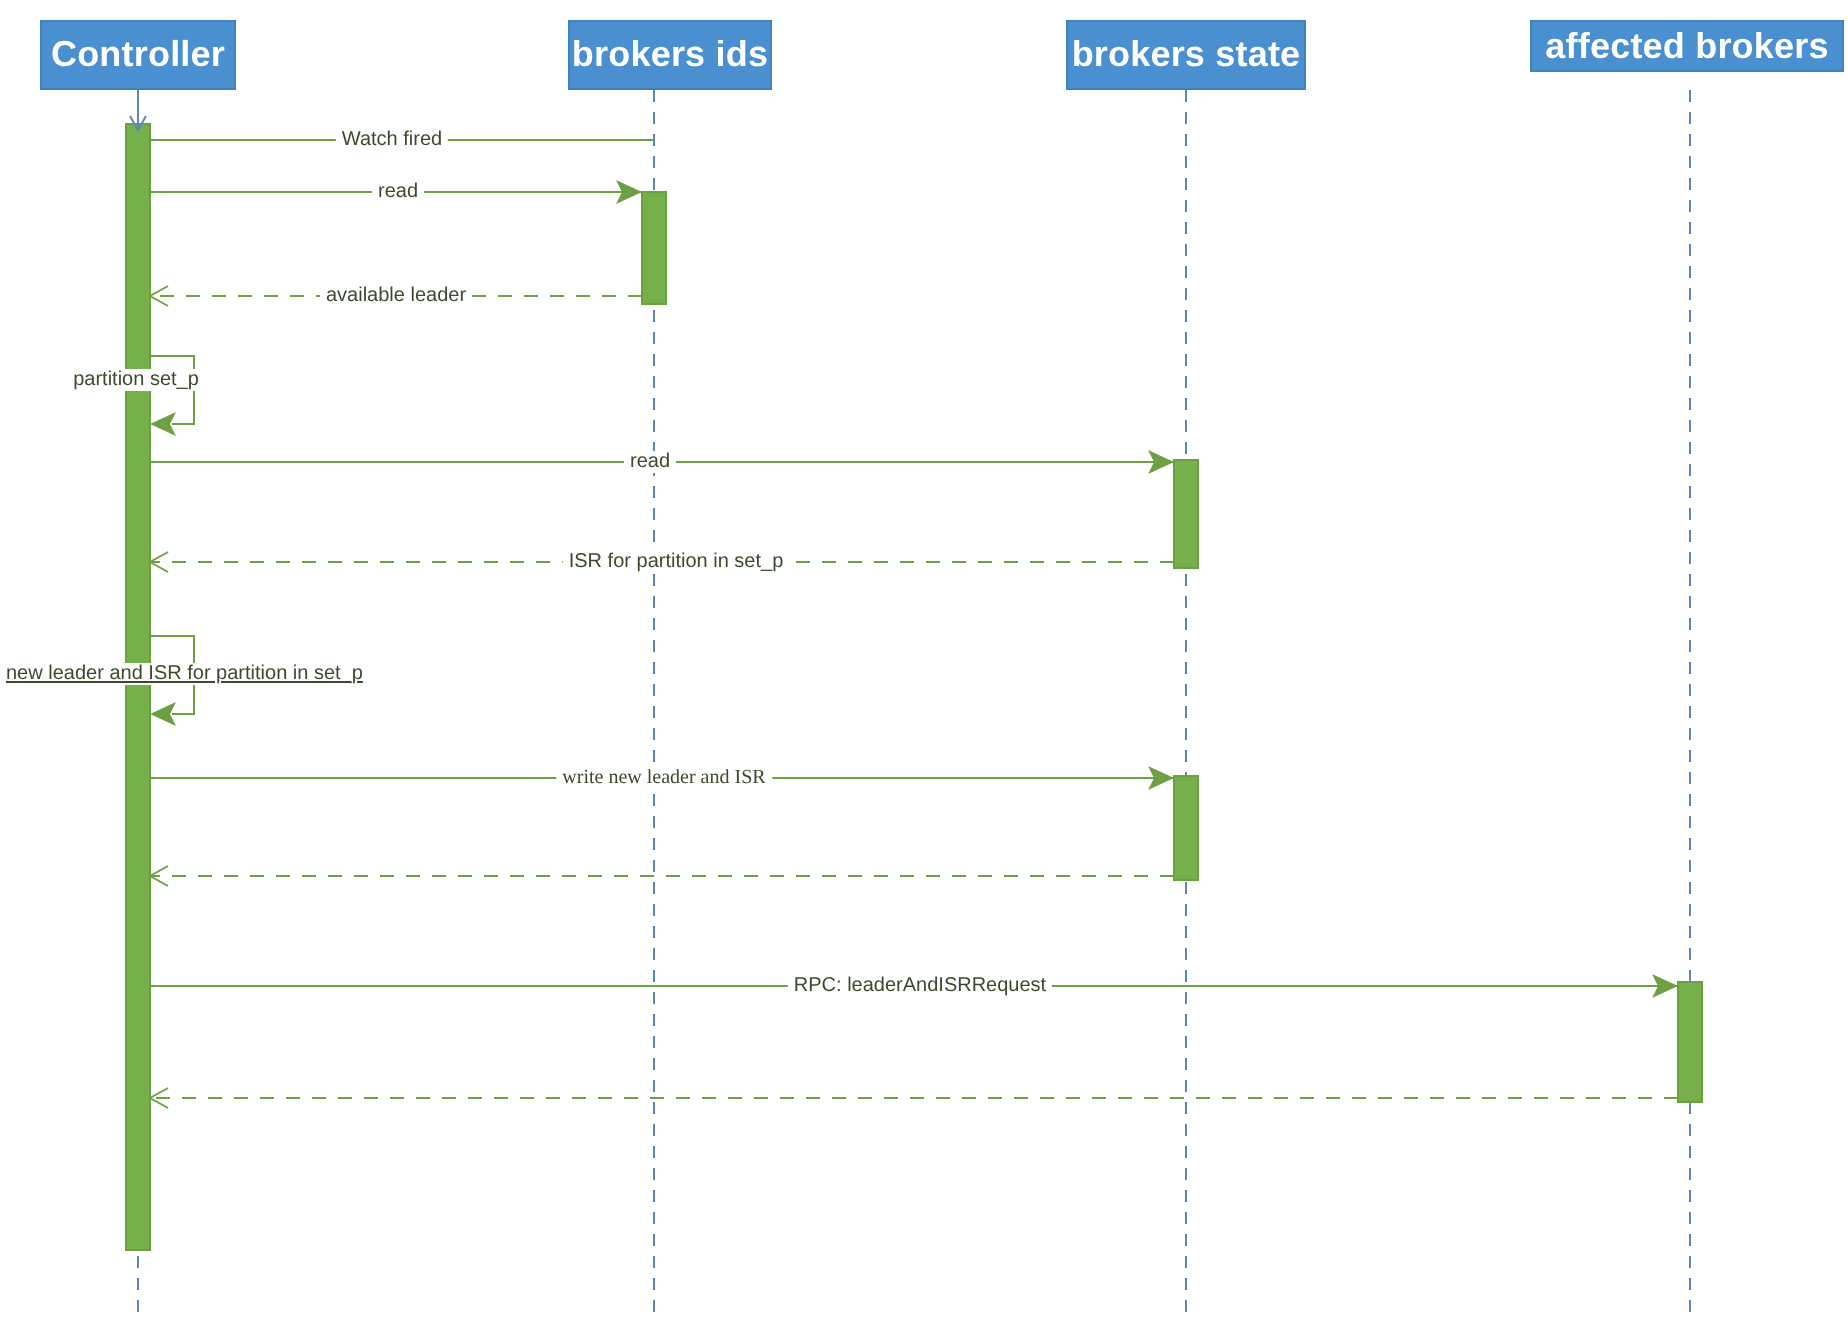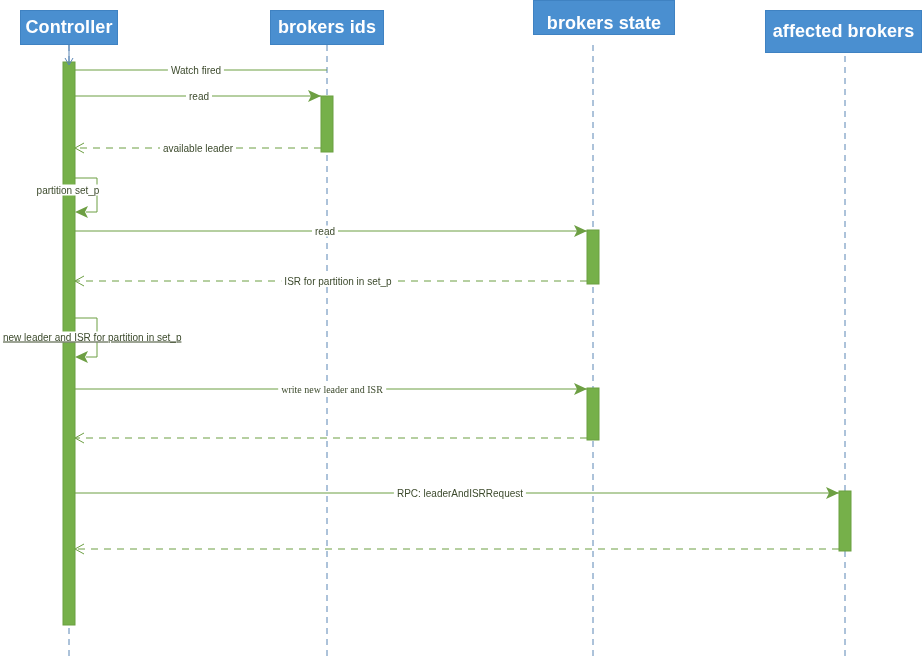--- a/index.html
+++ b/index.html
@@ -134,27 +134,27 @@
           <line x1="69" y1="65" x2="65" y2="58" stroke="#5b86b5" stroke-width="1"></line>
           <line x1="69" y1="65" x2="73" y2="58" stroke="#5b86b5" stroke-width="1"></line>
         </g>
       </g>
     </svg>
 
   <div id="heads-layer">
       <div class="lifeline-head" style="left: 20px; top: 10px; width: 98px; height: 35px;">
         <span>Controller</span>
       </div>
-      <div class="lifeline-head" style="left: 270px; top: 10px; width: 114px; height: 35px;">
+      <div class="lifeline-head" style="left: 284px; top: 10px; width: 102px; height: 35px;">
         <span>brokers ids</span>
       </div>
-      <div class="lifeline-head" style="left: 533px; top: 0; width: 142px; height: 35px; align-items: flex-end;">
+      <div class="lifeline-head" style="left: 533px; top: 10px; width: 120px; height: 35px;">
         <span>brokers state</span>
       </div>
-      <div class="lifeline-head" style="left: 765px; top: 10px; width: 157px; height: 43px;">
+      <div class="lifeline-head" style="left: 765px; top: 10px; width: 157px; height: 26px;">
         <span>affected brokers</span>
       </div>
     </div>
   <div id="labels-layer">
       <div class="msg-label" style="left: 196px; top: 70px;">Watch fired</div>
       <div class="msg-label" style="left: 199px; top: 96px;">read</div>
       <div class="msg-label" style="left: 198px; top: 148px;">available leader</div>
       <div class="msg-label" style="left: 68px; top: 190px;">partition set_p</div>
       <div class="msg-label" style="left: 325px; top: 231px;">read</div>
       <div class="msg-label" style="left: 338px; top: 281px;">ISR for partition in set_p</div>

